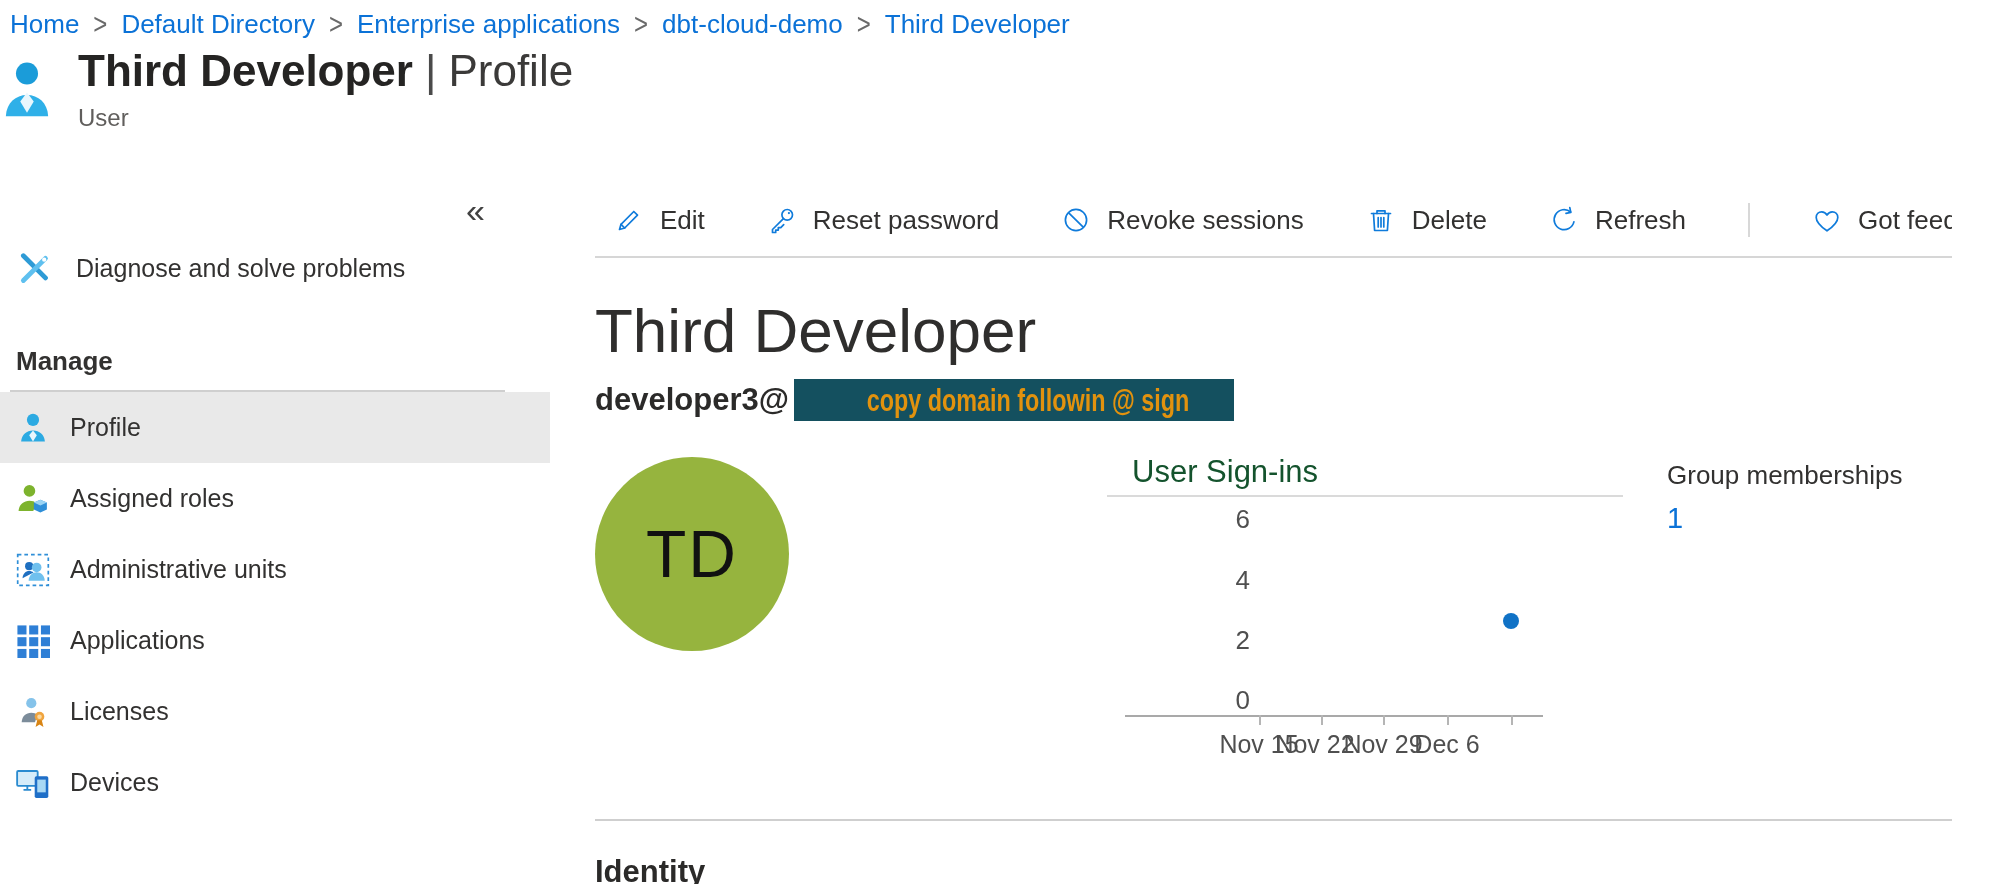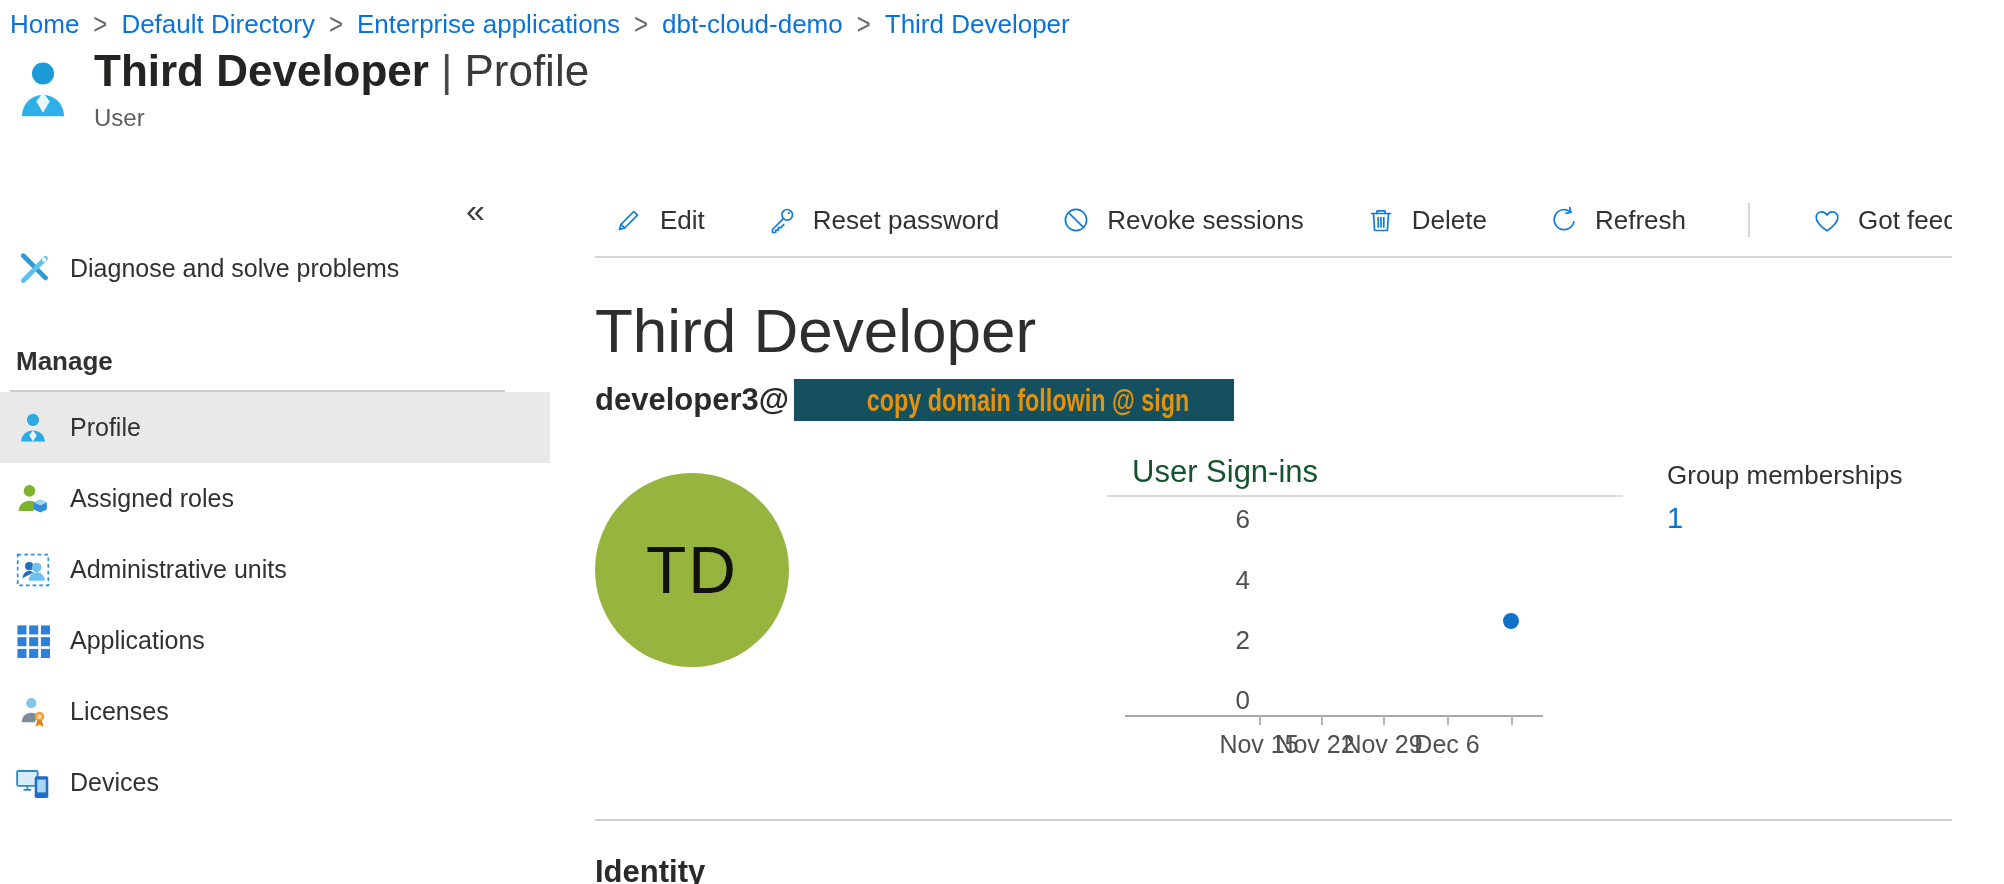--- a/index.html
+++ b/index.html
@@ -3,54 +3,54 @@
 <meta charset="utf-8">
 <style>
   html,body{margin:0;padding:0;background:#fff;}
   #app{position:relative;width:1952px;height:884px;background:#fff;overflow:hidden;
        font-family:"Liberation Sans","DejaVu Sans",sans-serif;color:#323130;}
   
   .breadcrumb{display:flex;align-items:center;gap:14px;padding:6px 0 0 10px;font-size:26px;height:36px;}
   .breadcrumb a{color:#0b72d7;text-decoration:none;cursor:pointer;}
   .crumb-sep{color:#6a6a6a;font-size:24px;font-weight:300;transform:scaleY(1.25);}
   
-  .page-header{display:flex;align-items:flex-start;padding-left:16px;margin-top:4px;height:96px;}
+  .page-header{display:flex;align-items:flex-start;margin-top:4px;height:96px;}
   .page-header .hdr-icon{margin-top:12px;flex:0 0 auto;}
   .hdr-text{margin-left:24px;}
   .hdr-title-line{font-size:44px;line-height:50px;}
   .hdr-name{font-weight:700;color:#252423;}
   .hdr-sep{font-weight:300;color:#4a4a4a;margin:0 12px;}
   .hdr-suffix{font-weight:300;color:#3b3a39;}
   .hdr-sub{font-size:24px;color:#605e5c;margin-top:8px;}
   
   .body-row{display:flex;height:744px;}
   
   .sidebar{position:relative;width:550px;flex:0 0 auto;}
   .collapse-btn{position:absolute;top:50px;left:460px;font-size:34px;color:#424242;background:none;border:none;cursor:pointer;line-height:1;}
   .nav-item{display:flex;align-items:center;height:60px;padding-left:16px;font-size:25px;cursor:pointer;}
   .nav-item .nico{width:40px;flex:0 0 auto;display:flex;align-items:center;}
   .nav-item .nlabel{margin-left:14px;white-space:nowrap;}
-  .nav-top{margin-top:96px;}
+  .nav-top{margin-top:96px;gap:6px;}
   .nav-section{padding-left:16px;margin-top:48px;font-size:26px;font-weight:700;height:30px;}
   .nav-divider{height:2px;background:#cfcfcf;margin:14px 0 0 10px;width:495px;}
   .manage-list .nav-item{height:71px;}
   .nav-item.selected{background:#e9e9e9;}
   
   .main{position:relative;flex:1;padding-left:45px;}
   .toolbar{display:flex;align-items:center;gap:50px;margin-top:54px;height:48px;padding-left:13px;font-size:26px;}
   .tb-btn{display:flex;align-items:center;gap:16px;background:none;border:none;font-size:26px;color:#323130;cursor:pointer;font-family:inherit;white-space:nowrap;}
   .tb-divider{width:2px;height:34px;background:#d8d8d8;margin:0 6px;}
   .rule{height:2px;background:#d6d6d6;margin-top:12px;margin-right:0;}
   .display-name{font-size:62px;font-weight:300;color:#2f2e2d;line-height:66px;margin:40px 0 0 0;letter-spacing:0;}
   .email-row{display:flex;align-items:center;margin-top:14px;height:44px;}
   .email-prefix{font-size:31px;font-weight:700;color:#2b2a29;}
   .redaction{margin-left:5px;width:412px;height:42px;display:flex;align-items:center;justify-content:center;overflow:hidden;}
   .redaction span{font-size:32px;font-weight:700;white-space:nowrap;transform:scaleX(.73);}
   
-  .avatar{position:absolute;left:45px;top:331px;width:194px;height:194px;border-radius:50%;
+  .avatar{position:absolute;left:45px;top:315px;width:194px;height:194px;border-radius:50%;
           display:flex;align-items:center;justify-content:center;font-size:66px;letter-spacing:2px;}
   .chart{position:absolute;left:557px;top:312px;width:520px;height:330px;}
   .chart-title{margin-left:25px;font-size:31px;color:#14532d;cursor:pointer;display:inline-block;}
   .chart-rule{position:absolute;top:41px;left:0;width:516px;height:2px;background:#dadada;}
   .ytick{position:absolute;left:0;width:143px;text-align:right;font-size:26px;color:#4f4f4f;height:30px;line-height:30px;}
   .xaxis{position:absolute;top:261px;left:18px;width:418px;height:2px;background:#a9a9a9;}
   .tickmark{position:absolute;top:261px;width:2px;height:10px;background:#b5b5b5;}
   .xtick{position:absolute;top:276px;transform:translateX(-50%);font-size:25px;color:#4f4f4f;white-space:nowrap;}
   .dot{position:absolute;width:16px;height:16px;border-radius:50%;}
   .group-block{position:absolute;left:1117px;top:318px;}

